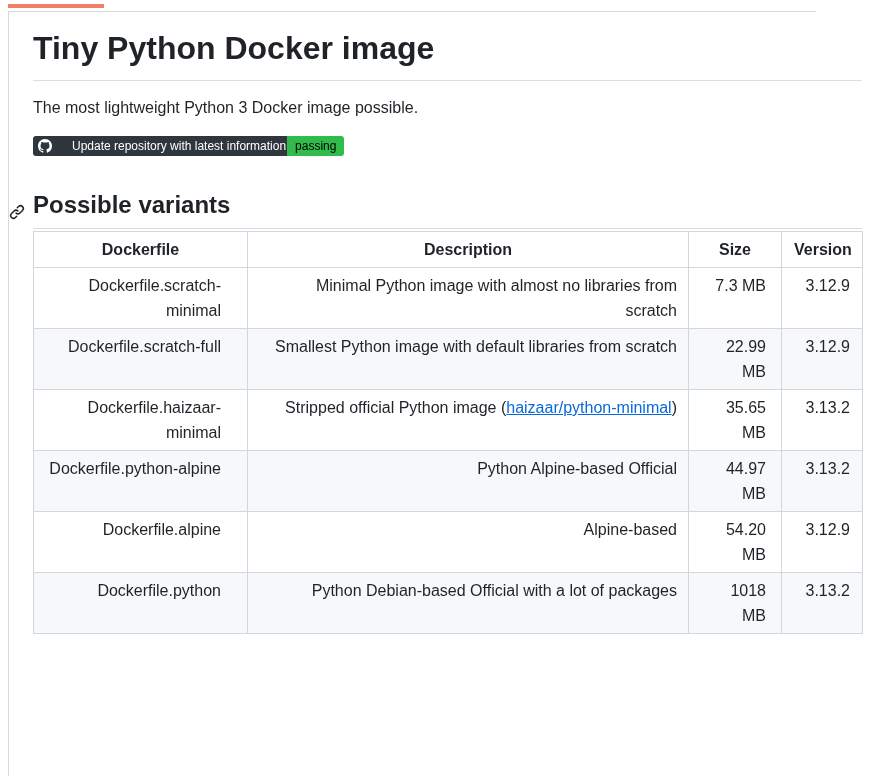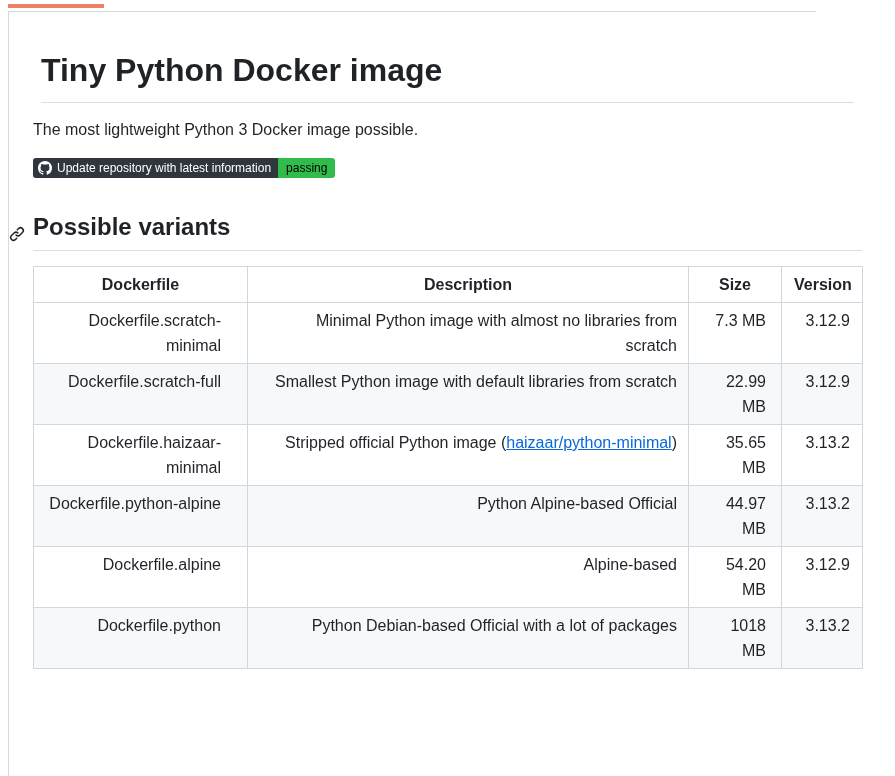--- a/index.html
+++ b/index.html
@@ -19,42 +19,42 @@
     width:895px;height:776px;position:relative;overflow:hidden;
     background:#ffffff;color:var(--text);
     font-family:"Liberation Sans","DejaVu Sans",sans-serif;
     font-size:16px;
   }
   .loader-bar{position:absolute;left:8px;top:4px;width:96px;height:4px;background:var(--loader-bar);}
   .panel-top-border{position:absolute;left:8px;top:11px;width:808px;height:1px;background:var(--panel-border);}
   .panel-left-border{position:absolute;left:8px;top:11px;width:1px;height:765px;background:var(--panel-border);}
   .content{position:absolute;left:33px;top:0;width:829px;}
   h1.page-title{
-    font-size:32px;line-height:40px;font-weight:600;margin:8px;
-    padding:42px 0 12px;border-bottom:1px solid var(--heading-rule);
+    font-size:32px;line-height:40px;font-weight:600;margin:0;
+    padding:28px 0 12px;border-bottom:1px solid var(--heading-rule);
   }
   p.subtitle{margin:15px 0 16px;line-height:24px;}
   .badge{display:inline-flex;height:20px;align-items:stretch;font-size:12px;line-height:20px;cursor:pointer;}
   .badge-label{
-    display:flex;align-items:center;gap:5px;background:var(--badge-label-bg);color:#ffffff;
-    padding:0 7px 0 5px;border-radius:3px 0 0 3px;white-space:nowrap;
+    display:flex;align-items:center;gap:20px;background:var(--badge-label-bg);color:#ffffff;
+    padding:0 1px 0 5px;border-radius:3px 0 0 3px;white-space:nowrap;
   }
   .badge-label svg{width:14px;height:14px;fill:#ffffff;}
   .badge-status{
     background:var(--badge-status-bg);color:#000000;padding:0 8px;
     border-radius:0 3px 3px 0;white-space:nowrap;
   }
   .section-heading{
     position:relative;font-size:24px;line-height:30px;font-weight:600;
     margin:33px 0 0;padding-bottom:8px;border-bottom:1px solid var(--heading-rule);
   }
   .anchor-link{position:absolute;left:-24px;top:7px;width:16px;height:16px;display:block;color:#1f2328;cursor:pointer;}
   .anchor-link svg{width:16px;height:16px;fill:currentColor;}
   table.variants{
-    margin-top:15px;border-collapse:collapse;table-layout:fixed;width:829px;
+    margin-top:2px;border-collapse:collapse;table-layout:fixed;width:829px;
   }
   table.variants col.c1{width:214px;}
   table.variants col.c2{width:441px;}
   table.variants col.c3{width:93px;}
   table.variants col.c4{width:81px;}
   table.variants th{
     border:1px solid var(--table-border);font-weight:600;text-align:center;
     padding:5px 12px;line-height:25px;
   }
   table.variants td{

